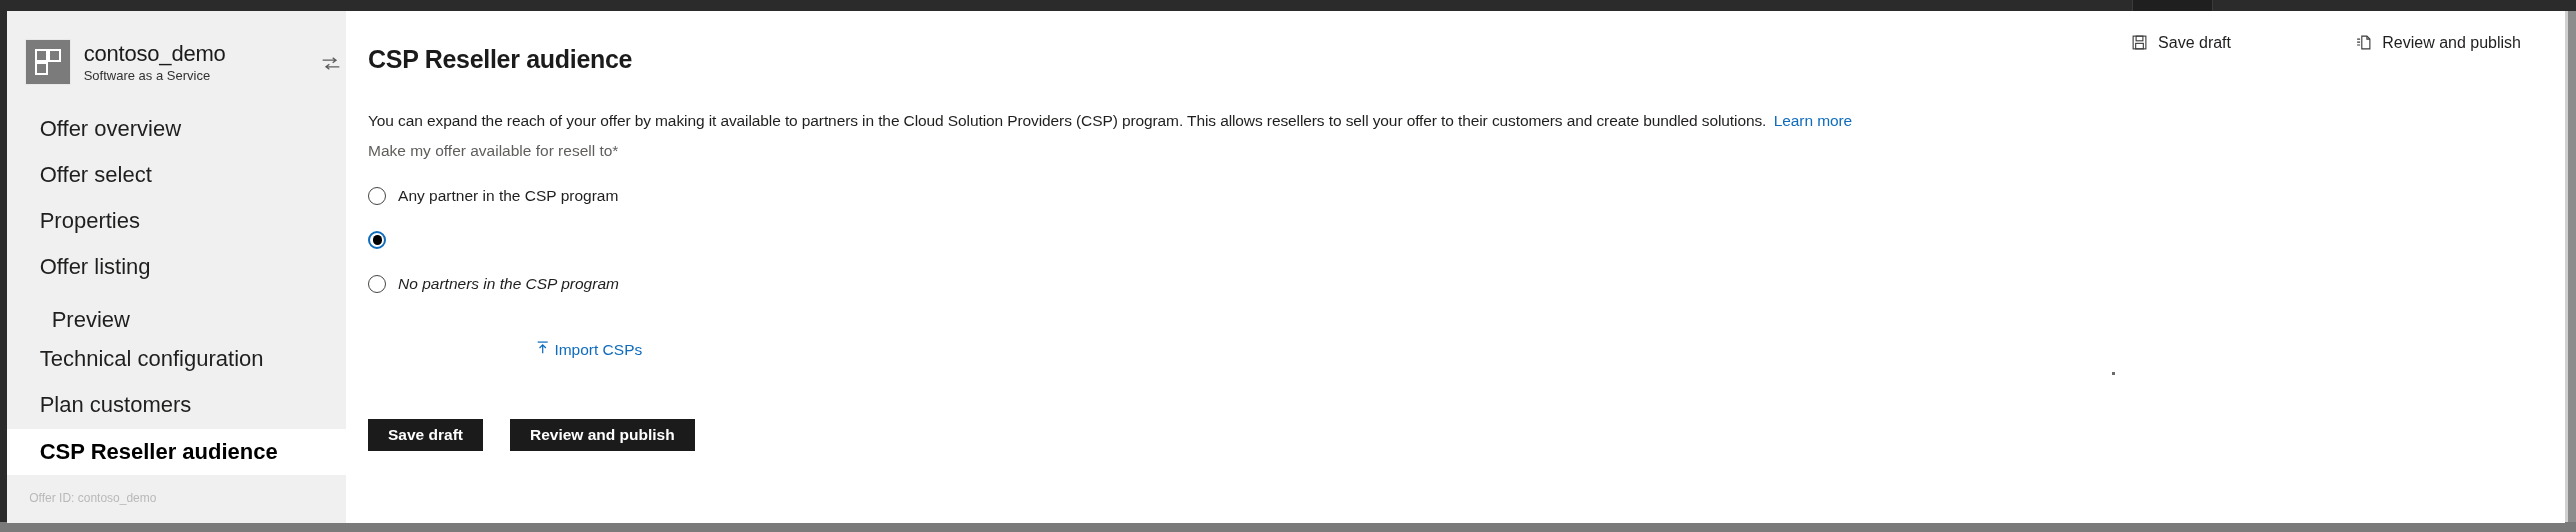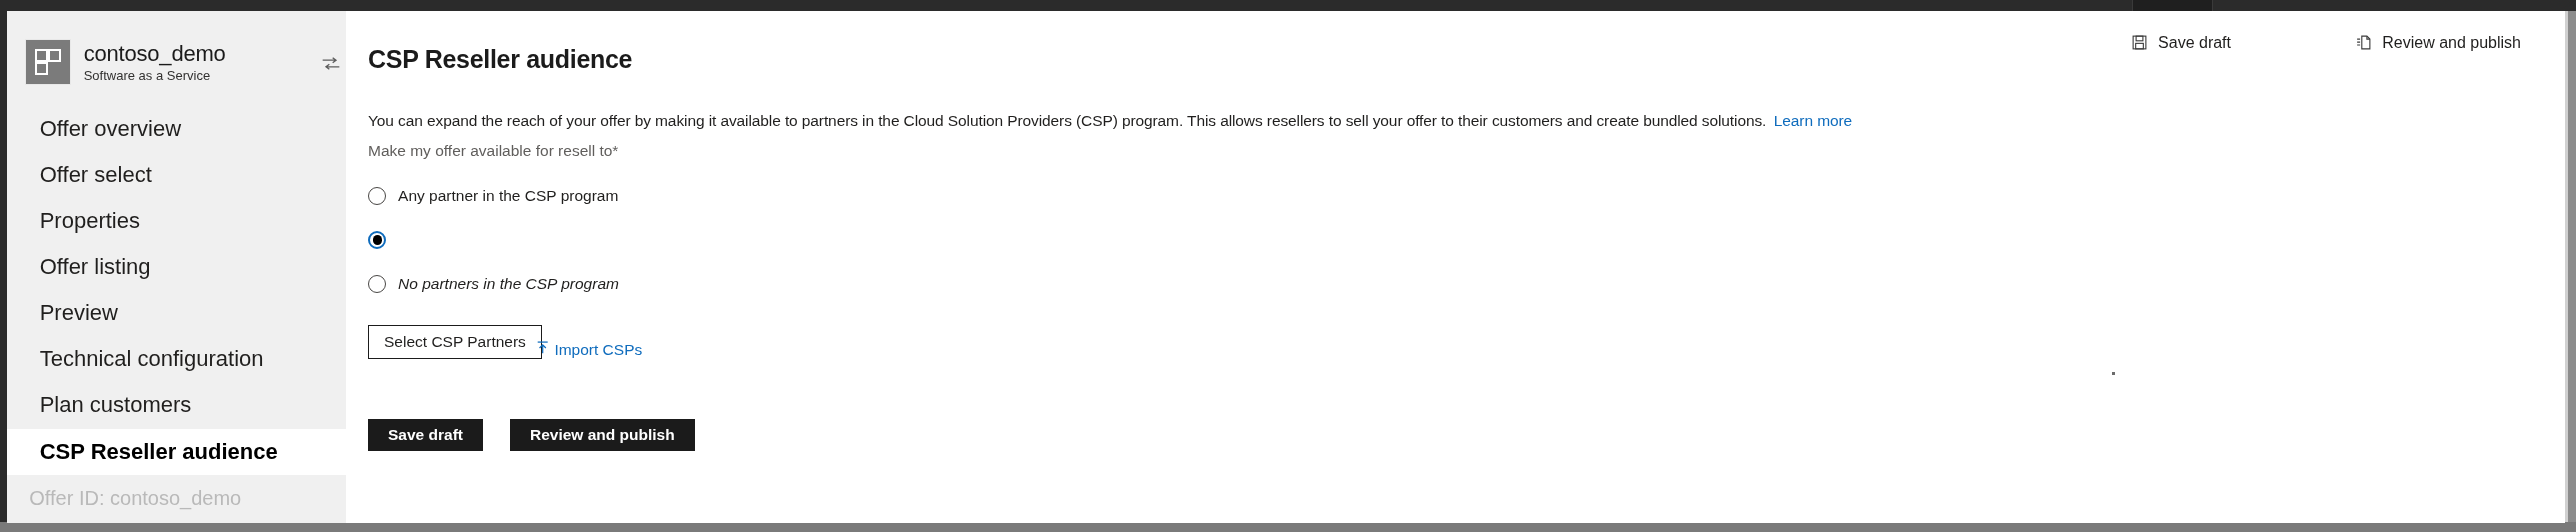--- a/index.html
+++ b/index.html
@@ -148,21 +148,21 @@
     font-weight: bold;
     color: #000000;
   }
   #nav-offer-id {
     position: absolute;
     left: 0;
     width: 339px;
     height: 46px;
     line-height: 46px;
     padding-left: 22.6px;
-    font-size: 20px;
+    font-size: 12px;
     color: #b9b9b9;
     box-sizing: border-box;
     white-space: nowrap;
   }
 
   
   #content {
     position: absolute;
     left: 346px; top: 11px;
     width: 2219px;
@@ -349,21 +349,21 @@
           <path d="M22 14 H6 M10 11 L6 14 L10 17" fill="none" stroke="#5c5c5c" stroke-width="1.6"></path>
         </svg>
       </div>
     </div>
 
     <div id="nav-list">
         <div class="nav-item" style="top: 95px;">Offer overview</div>
         <div class="nav-item" style="top: 141px;">Offer select</div>
         <div class="nav-item" style="top: 187px;">Properties</div>
         <div class="nav-item" style="top: 233px;">Offer listing</div>
-        <div class="nav-item" style="top: 279px;">Preview</div>
+        <div class="nav-item" style="top: 286px; margin-left: 12px;">Preview</div>
         <div class="nav-item" style="top: 325px;">Technical configuration</div>
         <div class="nav-item" style="top: 371px;">Plan customers</div>
         <div class="nav-item selected" style="top: 418px;">CSP Reseller audience</div>
       </div>
     <div id="nav-offer-id" style="top: 464px;">Offer ID: contoso_demo</div>
   </nav>
 
   <main id="content">
 
     <h1 id="page-title">CSP Reseller audience</h1>
@@ -403,21 +403,20 @@
         </div>
         <div class="radio-row checked" style="top: 218px;">
           <span class="radio-mark"></span>
         </div>
         <div class="radio-row" style="top: 262px; font-style: italic;">
           <span class="radio-mark"></span>
           <span class="radio-label">No partners in the CSP program</span>
         </div>
       </div>
 
-    <button id="select-csp-partners-button">Select CSP Partners</button>
 
     <a id="import-csps-link">
       <span>
         <svg width="13.4" height="15" viewBox="0 0 16 18">
           <path d="M2 2.5 H14" fill="none" stroke="#0f6cbd" stroke-width="1.5"></path>
           <path d="M8 16 V6 M4.2 9.6 L8 5.8 L11.8 9.6" fill="none" stroke="#0f6cbd" stroke-width="1.5"></path>
         </svg>
       </span>
       <span>Import CSPs</span>
     </a>

